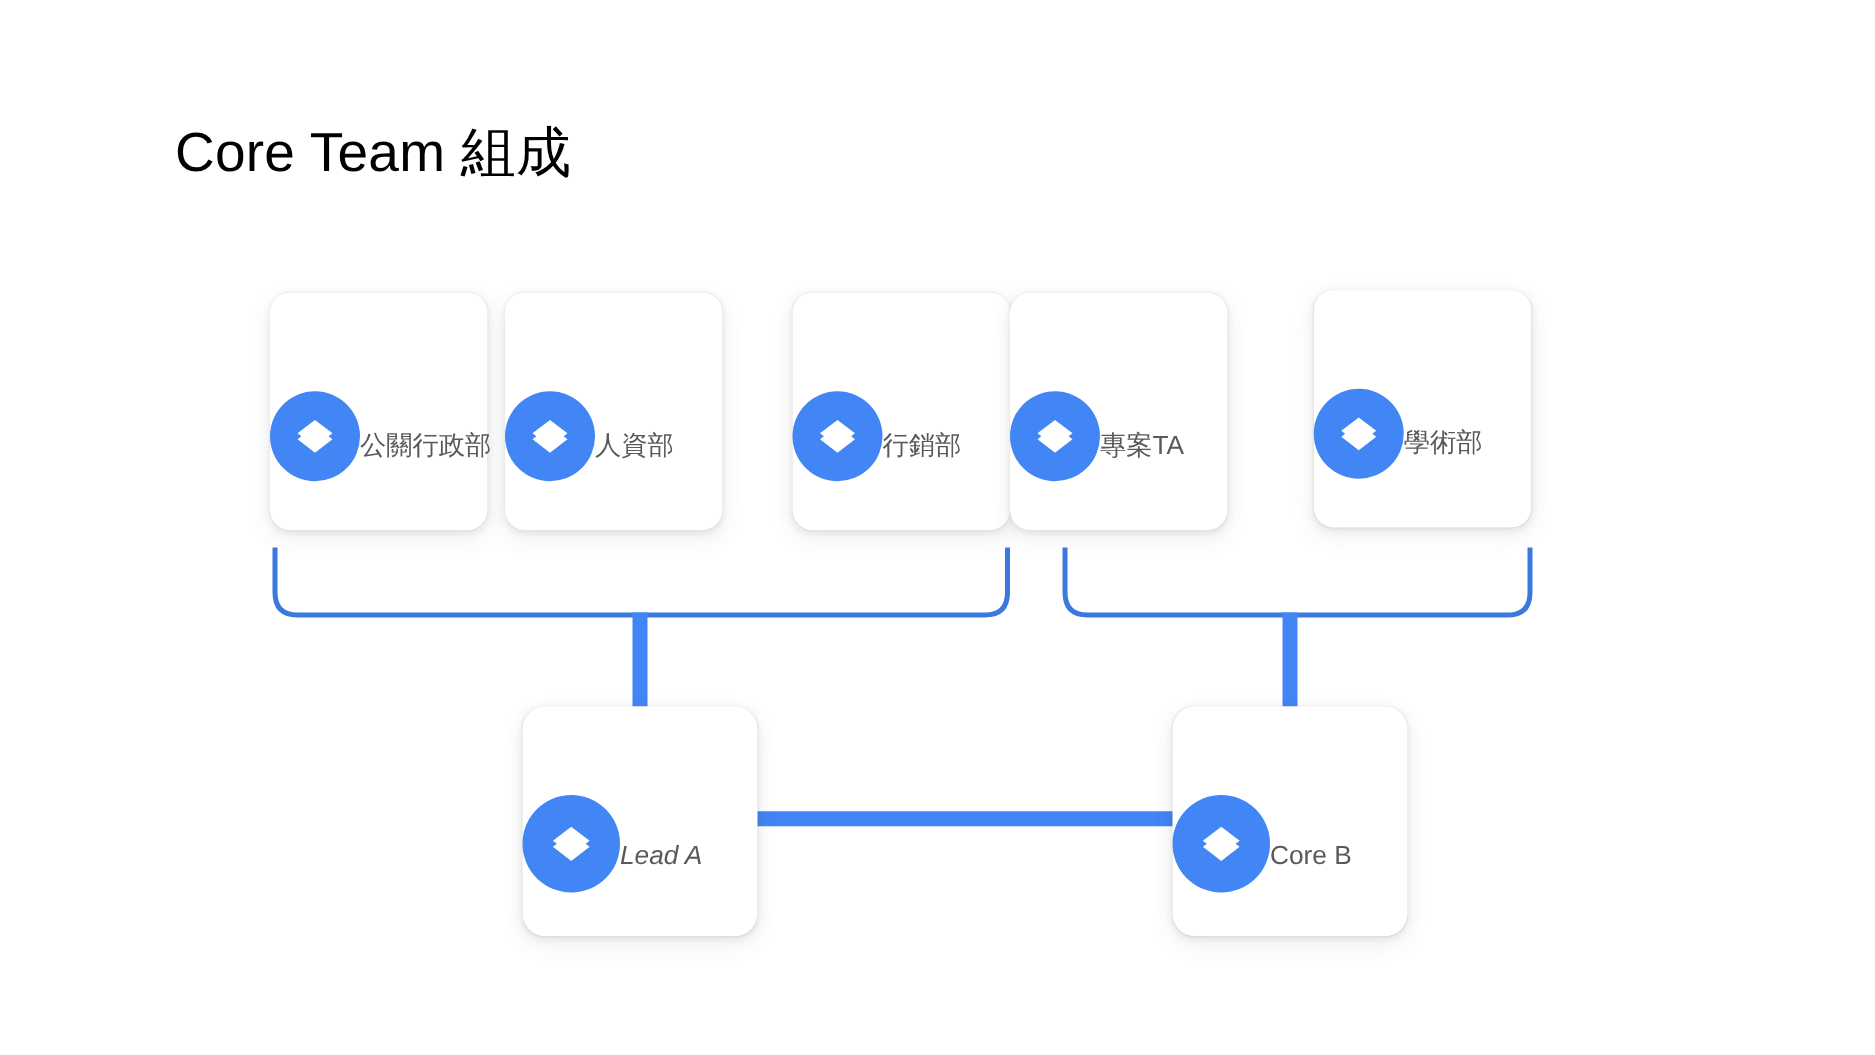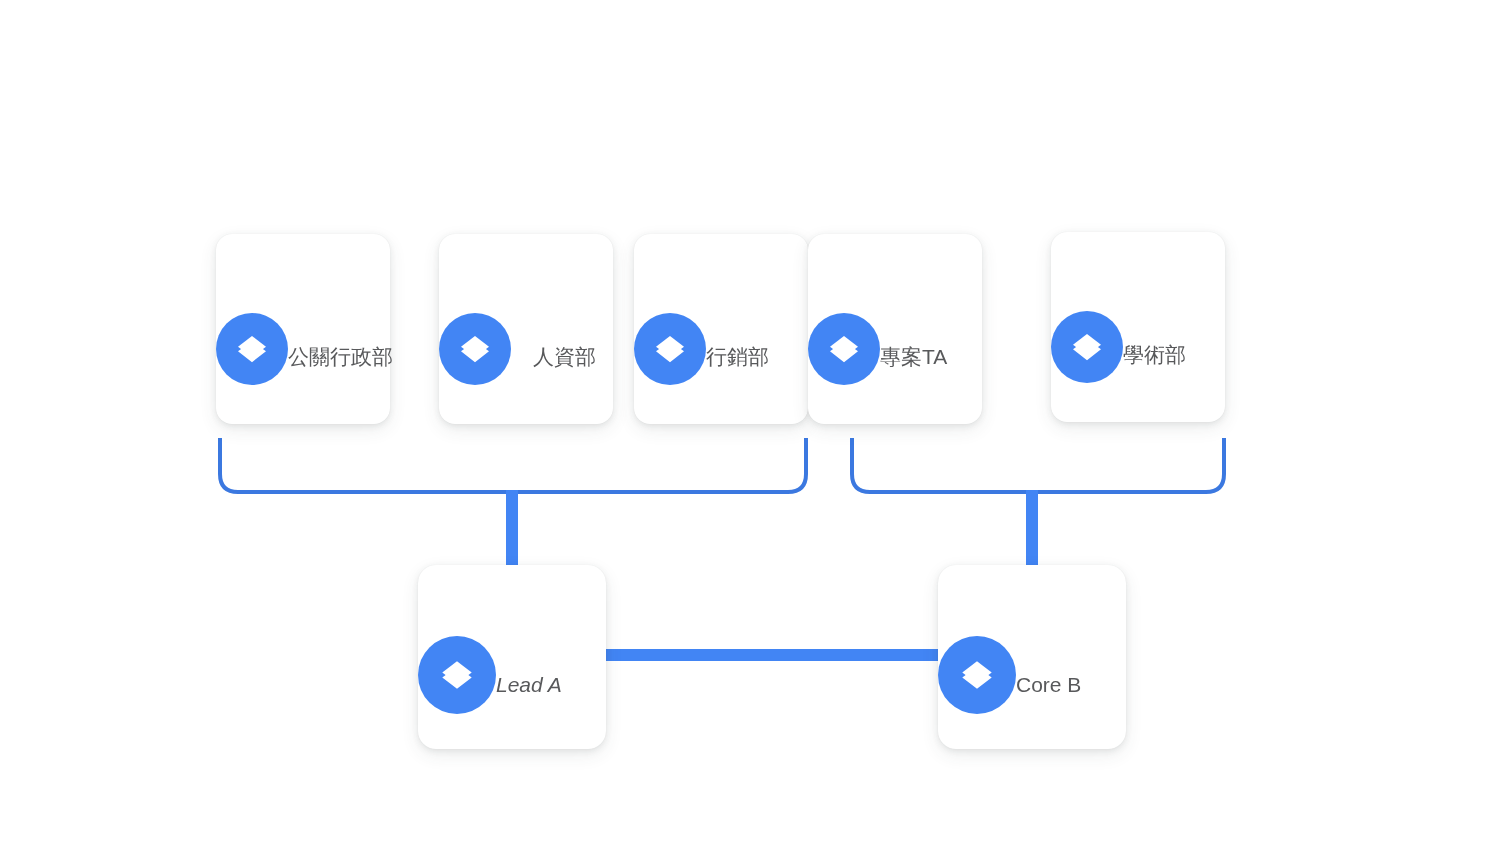--- a/index.html
+++ b/index.html
@@ -100,20 +100,21 @@
     color: #58595b;
   }
 
   
 </style>
 </head>
 <body>
 
 <div class="stage">
 
+  <div class="page-title">Core Team 組成</div>
 
   <svg class="connectors" width="1500" height="844" viewBox="0 0 1500 844" xmlns="http://www.w3.org/2000/svg">
 
     <path id="bracket-a" fill="none" stroke="#3b78e0" stroke-width="4" stroke-linecap="butt" d="M 220 438 L 220 474 Q 220 492 238 492 L 788 492 Q 806 492 806 474 L 806 438"></path>
 
     <path id="bracket-b" fill="none" stroke="#3b78e0" stroke-width="4" stroke-linecap="butt" d="M 852 438 L 852 474 Q 852 492 870 492 L 1206 492 Q 1224 492 1224 474 L 1224 438"></path>
 
     <rect id="trunk-a" fill="#4285f4" x="506" y="490" width="12" height="77"></rect>
 
     <rect id="trunk-b" fill="#4285f4" x="1026" y="490" width="12" height="77"></rect>
@@ -124,21 +125,21 @@
   <div id="dept-cards">
       <div class="node-card dept" style="left: 216px; top: 234px;">
         <div class="node-icon">
           <svg width="40" height="40" viewBox="0 0 24 24">
             <path d="M12 19.9 L3.6 13.4 L6.1 11.5 L12 16.0 L17.9 11.5 L20.4 13.4 Z" fill="#ffffff"></path>
             <path d="M12 4.2 L20.4 10.6 L12 17 L3.6 10.6 Z" fill="#ffffff"></path>
           </svg>
         </div>
         <div class="node-label">公關行政部</div>
       </div>
-      <div class="node-card dept" style="left: 439px; top: 234px; gap: 22px;">
+      <div class="node-card dept" style="left: 404px; top: 234px;">
         <div class="node-icon">
           <svg width="40" height="40" viewBox="0 0 24 24">
             <path d="M12 19.9 L3.6 13.4 L6.1 11.5 L12 16.0 L17.9 11.5 L20.4 13.4 Z" fill="#ffffff"></path>
             <path d="M12 4.2 L20.4 10.6 L12 17 L3.6 10.6 Z" fill="#ffffff"></path>
           </svg>
         </div>
         <div class="node-label">人資部</div>
       </div>
       <div class="node-card dept" style="left: 634px; top: 234px;">
         <div class="node-icon">

